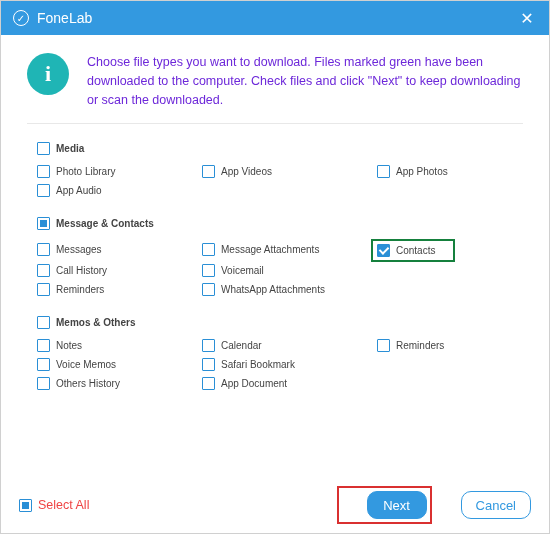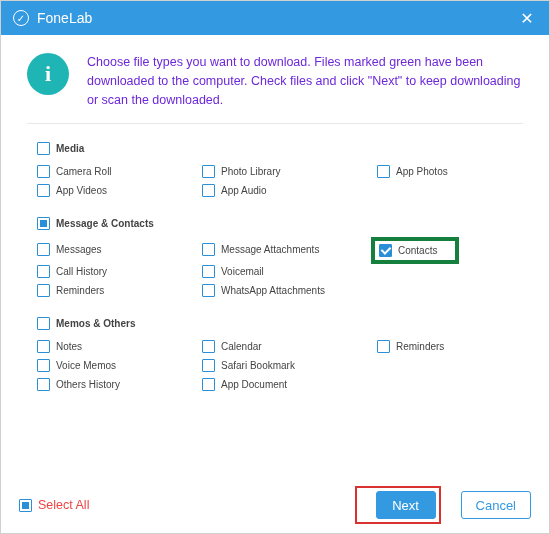--- a/index.html
+++ b/index.html
@@ -15,25 +15,25 @@
   .divider { border: none; border-top: 1px solid #e8e8e8; margin: 0 26px; }
   .content { padding: 18px 36px 10px 36px; flex: 1; overflow: hidden; }
   .section { margin-bottom: 20px; }
   .section-head { display: flex; align-items: center; font-weight: bold; font-size: 13px; color: #333; margin-bottom: 10px; }
   .items-grid { display: grid; grid-template-columns: 165px 175px 120px; row-gap: 6px; margin-left: 0; }
   .item { display: flex; align-items: center; font-size: 10px; color: #444; cursor: pointer; white-space: nowrap; }
   .cb { width: 13px; height: 13px; border: 1.5px solid #2a8fd6; border-radius: 1px; margin-right: 6px; display: inline-flex; align-items: center; justify-content: center; flex-shrink: 0; background: #fff; position: relative; }
   .cb.partial::after { content: ""; width: 7px; height: 7px; background: #2a8fd6; }
   .cb.checked { background: #2a8fd6; }
   .cb.checked::after { content: ""; width: 4px; height: 7px; border: solid #fff; border-width: 0 2px 2px 0; transform: rotate(45deg); margin-top: -2px; }
-  .highlight-contacts { border: 4px solid #15803d; padding: 3px 18px 3px 4px; margin: -5px -20px -5px -6px; display: inline-flex; align-items: center; }
+  .highlight-contacts { border: 2px solid #15803d; padding: 3px 18px 3px 4px; margin: -5px -20px -5px -6px; display: inline-flex; align-items: center; }
   .footer { display: flex; align-items: center; padding: 10px 18px 14px 18px; border-top: 1px solid transparent; }
   .footer .select-all { display: flex; align-items: center; font-size: 12.5px; color: #ef4444; cursor: pointer; }
   .footer .spacer { flex: 1; }
-  .btn { min-width: 60px; height: 28px; border-radius: 3px; font-size: 13px; display: inline-flex; align-items: center; justify-content: center; cursor: pointer; margin-left: 16px; padding: 0 14px; }
+  .btn { min-width: 60px; height: 28px; border-radius: 10px; font-size: 13px; display: inline-flex; align-items: center; justify-content: center; cursor: pointer; margin-left: 25px; padding: 0 14px; }
   .btn-primary { background: #3399e0; color: #fff; border: 1px solid #3399e0; }
   .btn-secondary { background: #fff; color: #3399e0; border: 1px solid #3399e0; }
   .highlight-next { border: 2px solid #d93030; padding: 3px; margin: -5px 4px -5px -5px; display: inline-block; }
 </style>
 </head>
 <body>
 
 <div class="window">
 
   <div class="titlebar">
@@ -52,33 +52,29 @@
   <div class="content">
 
     <div class="section">
       <div class="section-head item">
         <span class="cb"></span>
         <span>Media</span>
       </div>
       <div class="items-grid">
         <div class="item">
             <span class="cb"></span>
-            <span>Camera Roll</span>
-          </div>
-        <div class="item">
-            <span class="cb"></span>
             <span>Photo Library</span>
           </div>
         <div class="item">
             <span class="cb"></span>
-            <span>App Photos</span>
+            <span>App Videos</span>
           </div>
         <div class="item">
             <span class="cb"></span>
-            <span>App Videos</span>
+            <span>App Photos</span>
           </div>
         <div class="item">
             <span class="cb"></span>
             <span>App Audio</span>
           </div>
       </div>
     </div>
 
     <div class="section">
       <div class="section-head item">

